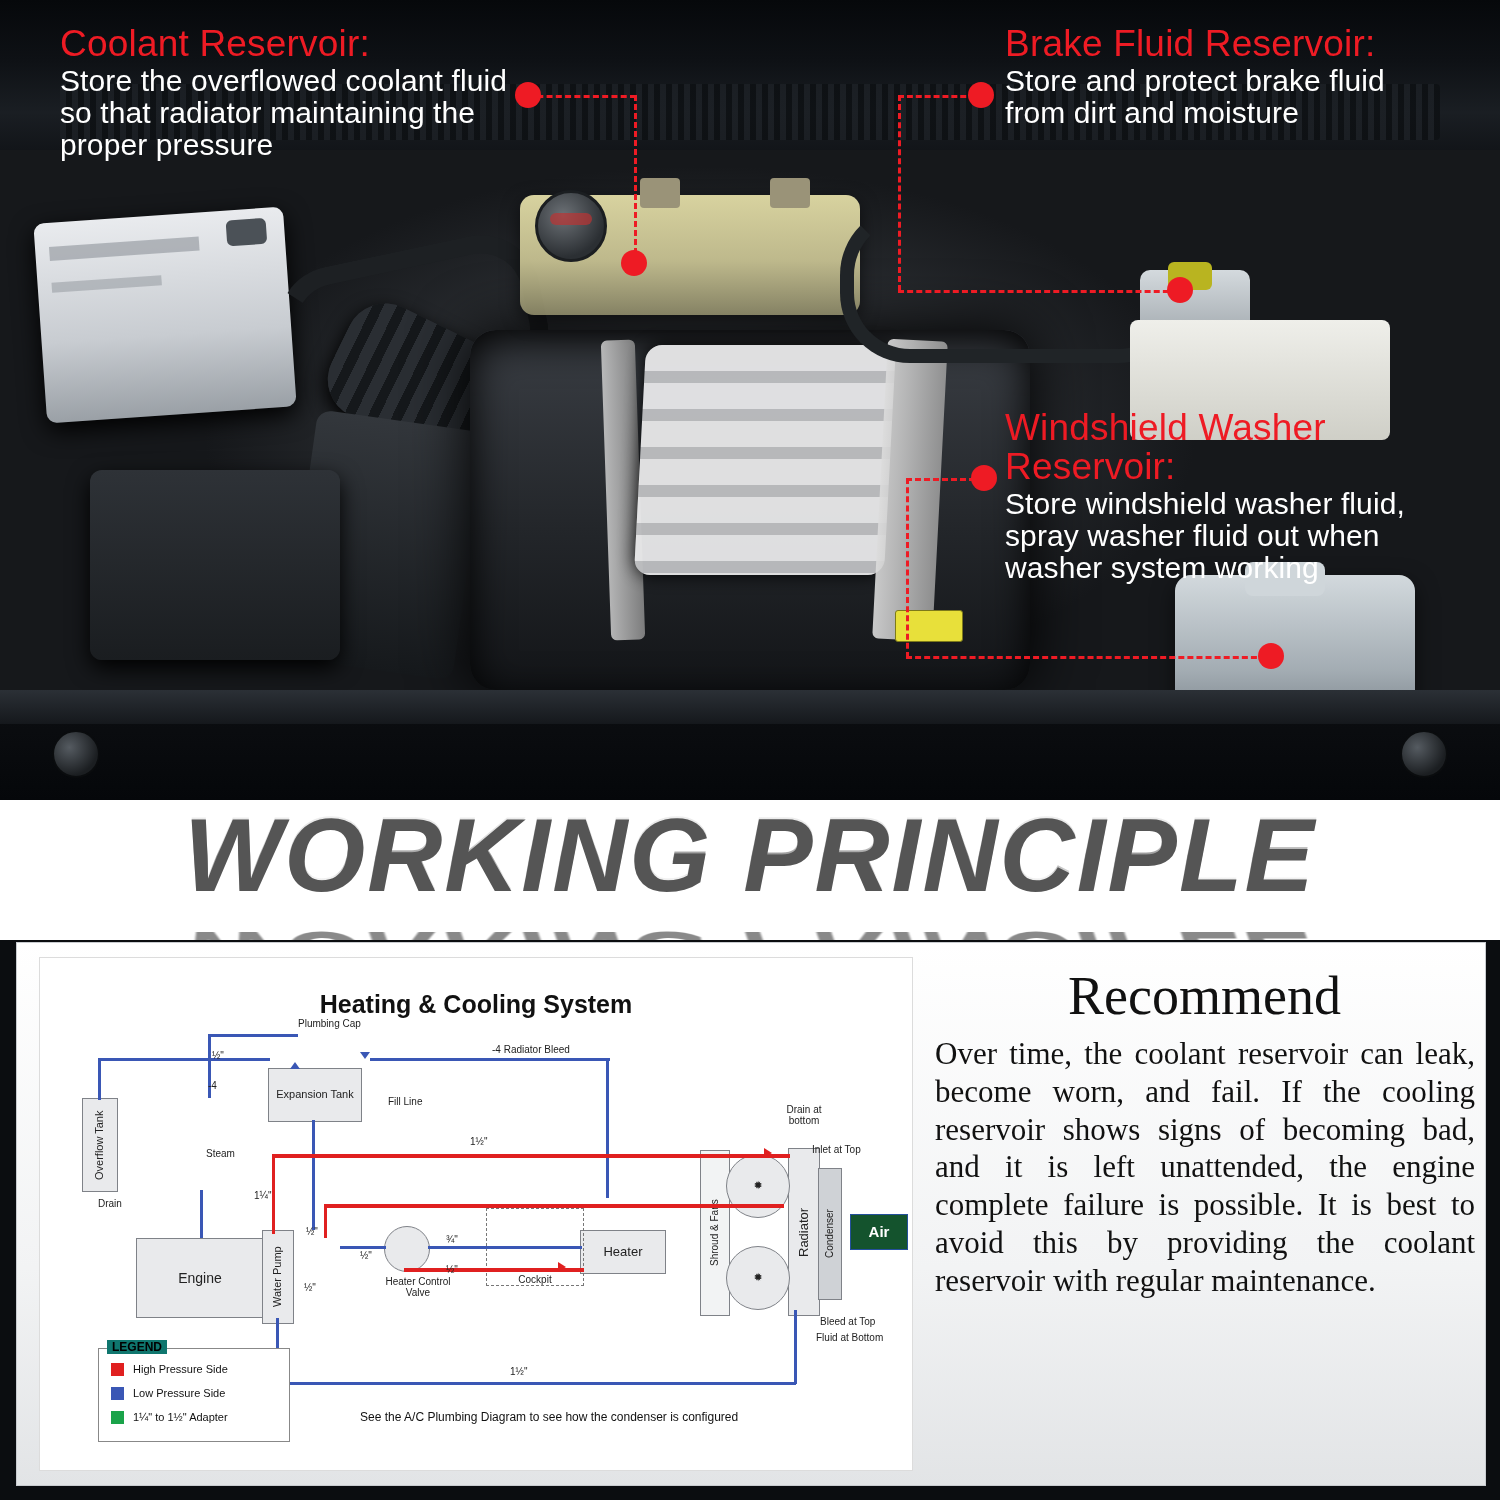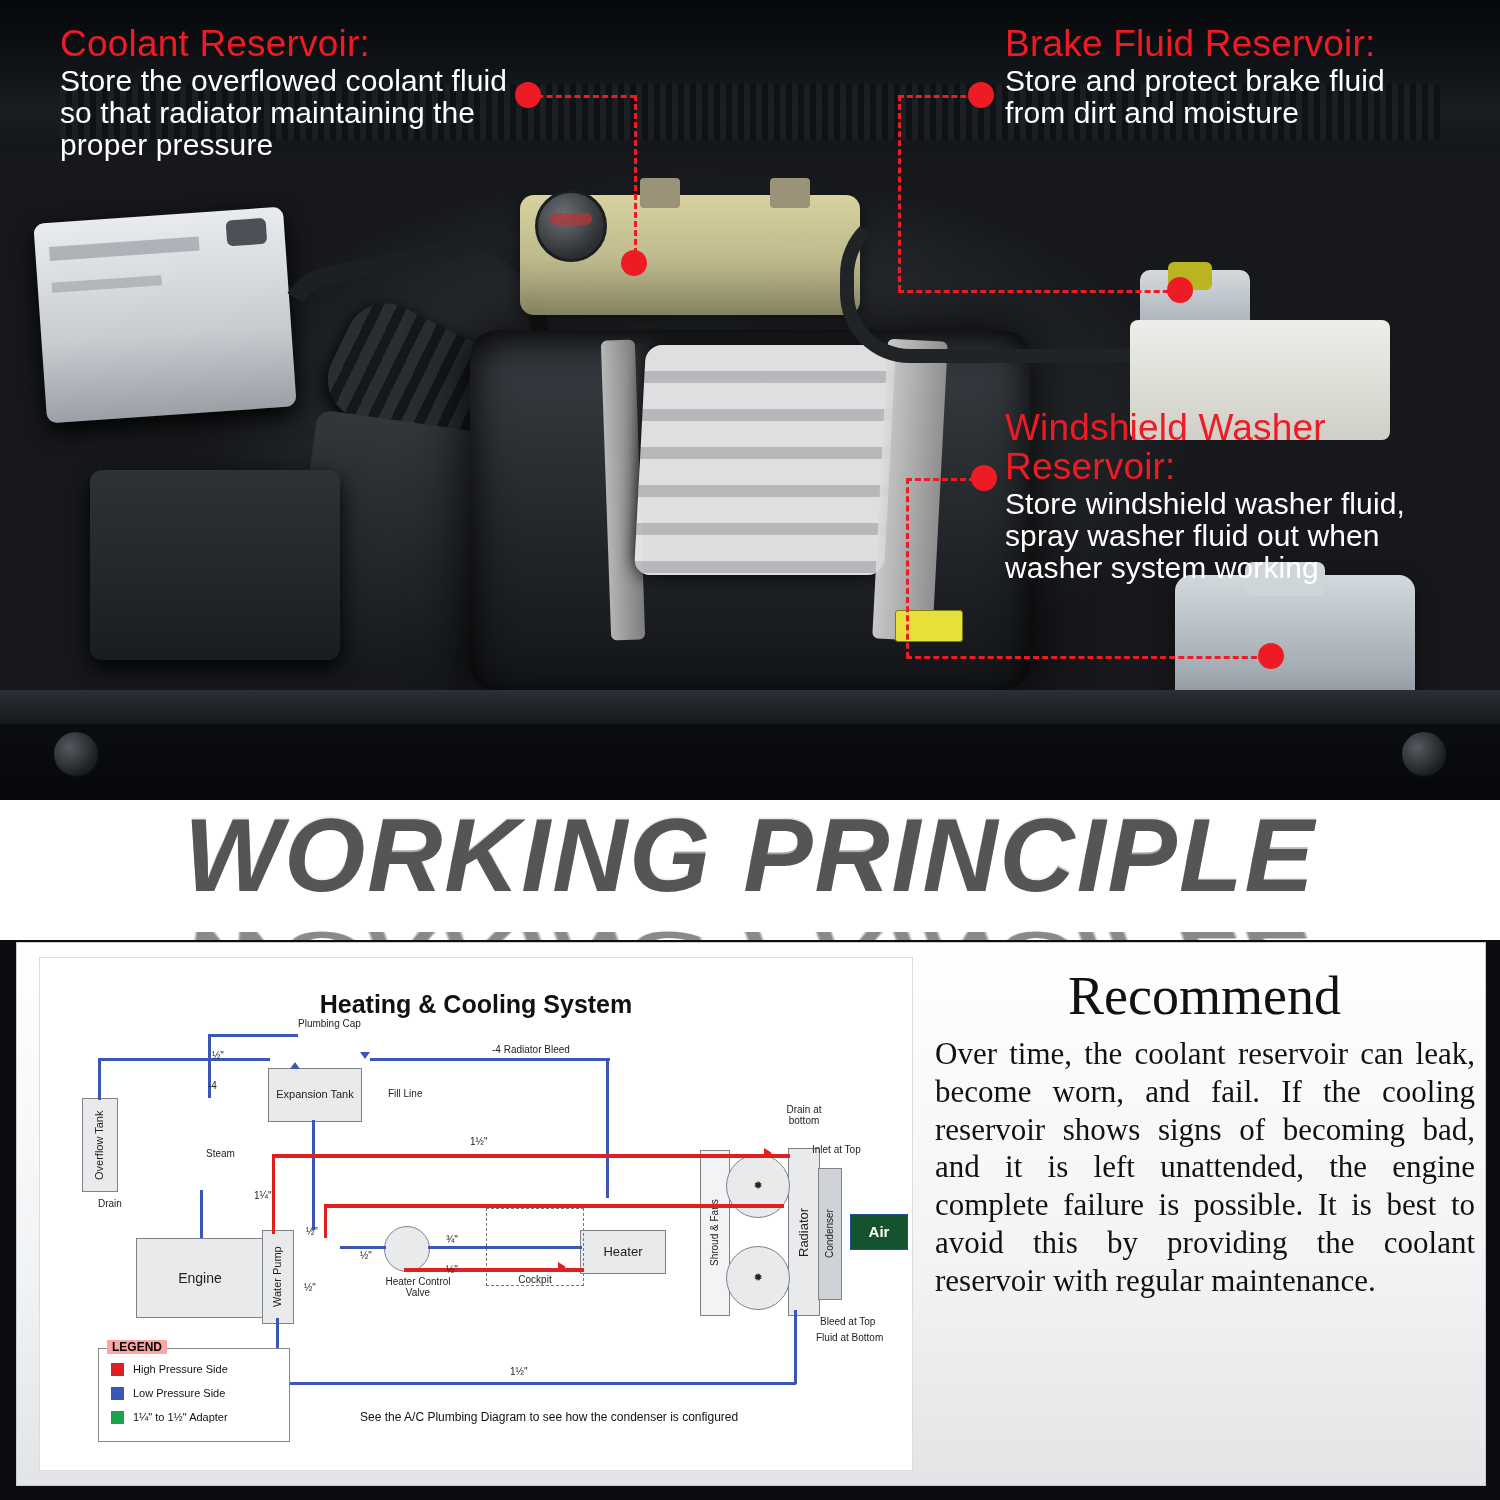--- a/index.html
+++ b/index.html
@@ -107,21 +107,21 @@
   
   .nd{position:absolute;border:1px solid #7f8288;background:#e9eaec;color:#222;font-size:11px;
      display:flex;align-items:center;justify-content:center;text-align:center;line-height:1.05;}
   .vtxt{writing-mode:vertical-rl;transform:rotate(180deg);}
   .bl{position:absolute;background:#3a57b5;}
   .rd{position:absolute;background:#e02020;}
   .lab{position:absolute;font-size:10px;color:#222;}
   .arrowB{position:absolute;width:0;height:0;border-left:5px solid transparent;border-right:5px solid transparent;border-top:7px solid #3a57b5;}
   .arrowR{position:absolute;width:0;height:0;border-top:5px solid transparent;border-bottom:5px solid transparent;border-left:8px solid #e02020;}
   .legend{position:absolute;left:58px;top:390px;width:190px;height:92px;border:1px solid #888;background:#fff;}
-  .legend .lt{position:absolute;left:8px;top:-9px;background:#fca5a5;padding:0 5px;font-size:12px;font-weight:bold;}
+  .legend .lt{position:absolute;left:8px;top:-9px;background:#0f766e;padding:0 5px;font-size:12px;font-weight:bold;}
   .sw{position:absolute;width:13px;height:13px;}
   .lgt{position:absolute;font-size:11px;color:#111;}
   .note{position:absolute;left:320px;top:452px;font-size:12px;color:#111;}
 
   .recTitle{position:absolute;left:915px;top:22px;width:545px;text-align:center;font-family:"Liberation Serif",serif;
     font-size:54px;color:#111;}
   .recBody{position:absolute;left:918px;top:92px;width:540px;font-family:"Liberation Serif",serif;font-size:31px;
     line-height:1.22;color:#111;text-align:justify;}
 </style>
 </head>
@@ -236,21 +236,21 @@
 
       <div class="rd" style="left:232px;top:196px;width:3px;height:80px;"></div>
       <div class="rd" style="left:232px;top:196px;width:518px;height:4px;"></div>
       <div class="rd" style="left:284px;top:246px;width:460px;height:4px;"></div>
       <div class="rd" style="left:284px;top:246px;width:3px;height:34px;"></div>
       <div class="rd" style="left:364px;top:310px;width:180px;height:4px;"></div>
       <div class="arrowR" style="left:724px;top:190px;"></div>
       <div class="arrowR" style="left:518px;top:304px;"></div>
 
       <div class="lab" style="left:258px;top:60px;">Plumbing Cap</div>
-      <div class="lab" style="left:348px;top:130px;">Fill Line</div>
+      <div class="lab" style="left:348px;top:138px;">Fill Line</div>
       <div class="lab" style="left:452px;top:86px;">-4 Radiator Bleed</div>
       <div class="lab" style="left:734px;top:146px;width:60px;text-align:center;">Drain at bottom</div>
       <div class="lab" style="left:772px;top:186px;">Inlet at Top</div>
       <div class="lab" style="left:166px;top:190px;">Steam</div>
       <div class="lab" style="left:58px;top:240px;">Drain</div>
       <div class="lab" style="left:780px;top:358px;text-align:right;">Bleed at Top</div>
       <div class="lab" style="left:776px;top:374px;">Fluid at Bottom</div>
       <div class="lab" style="left:430px;top:178px;">1½"</div>
       <div class="lab" style="left:470px;top:408px;">1½"</div>
       <div class="lab" style="left:214px;top:232px;">1¼"</div>

